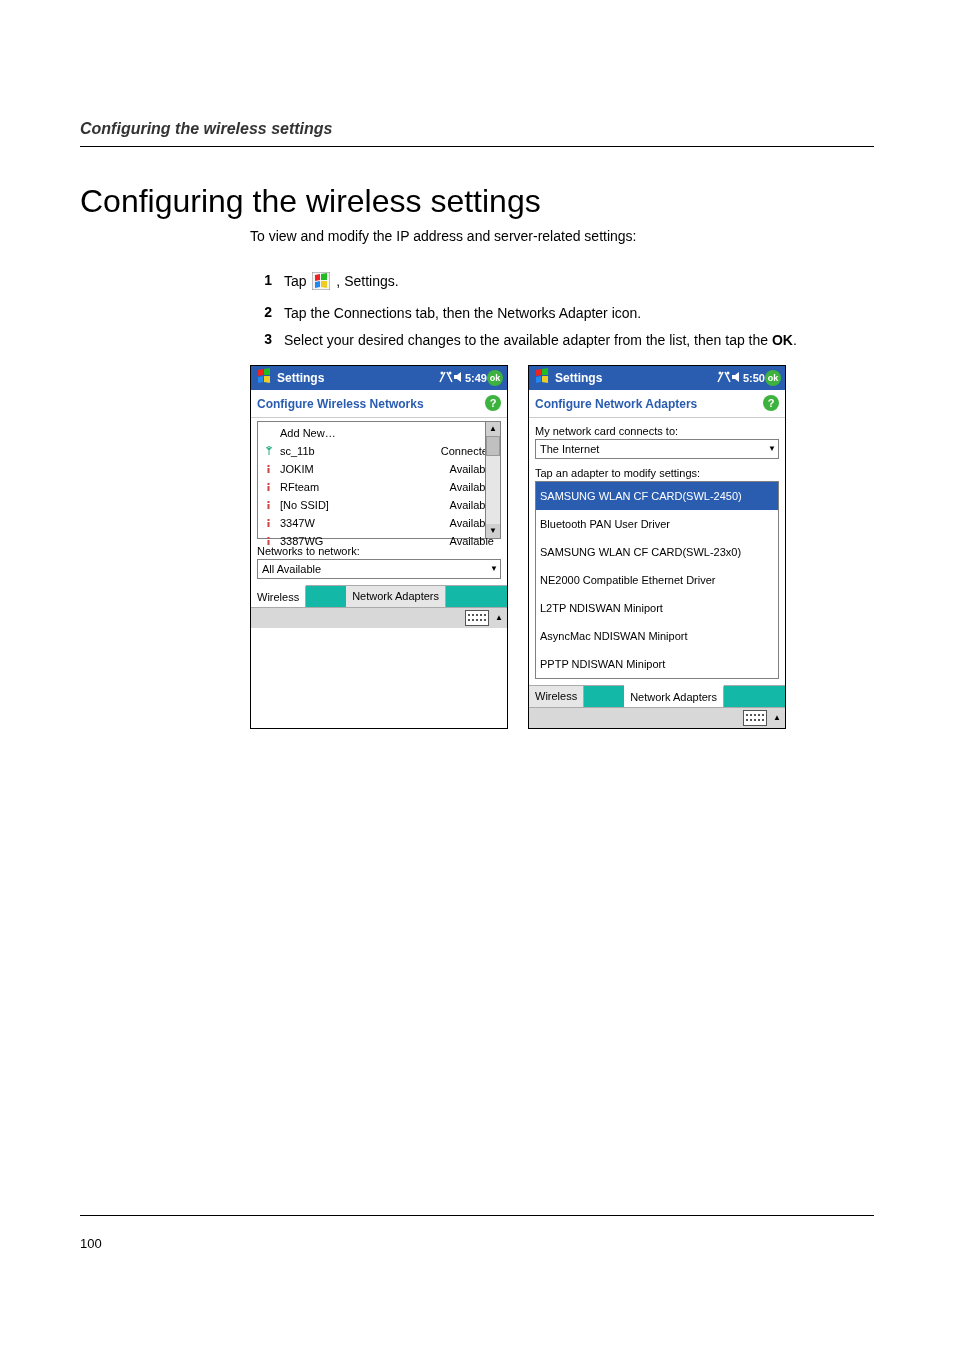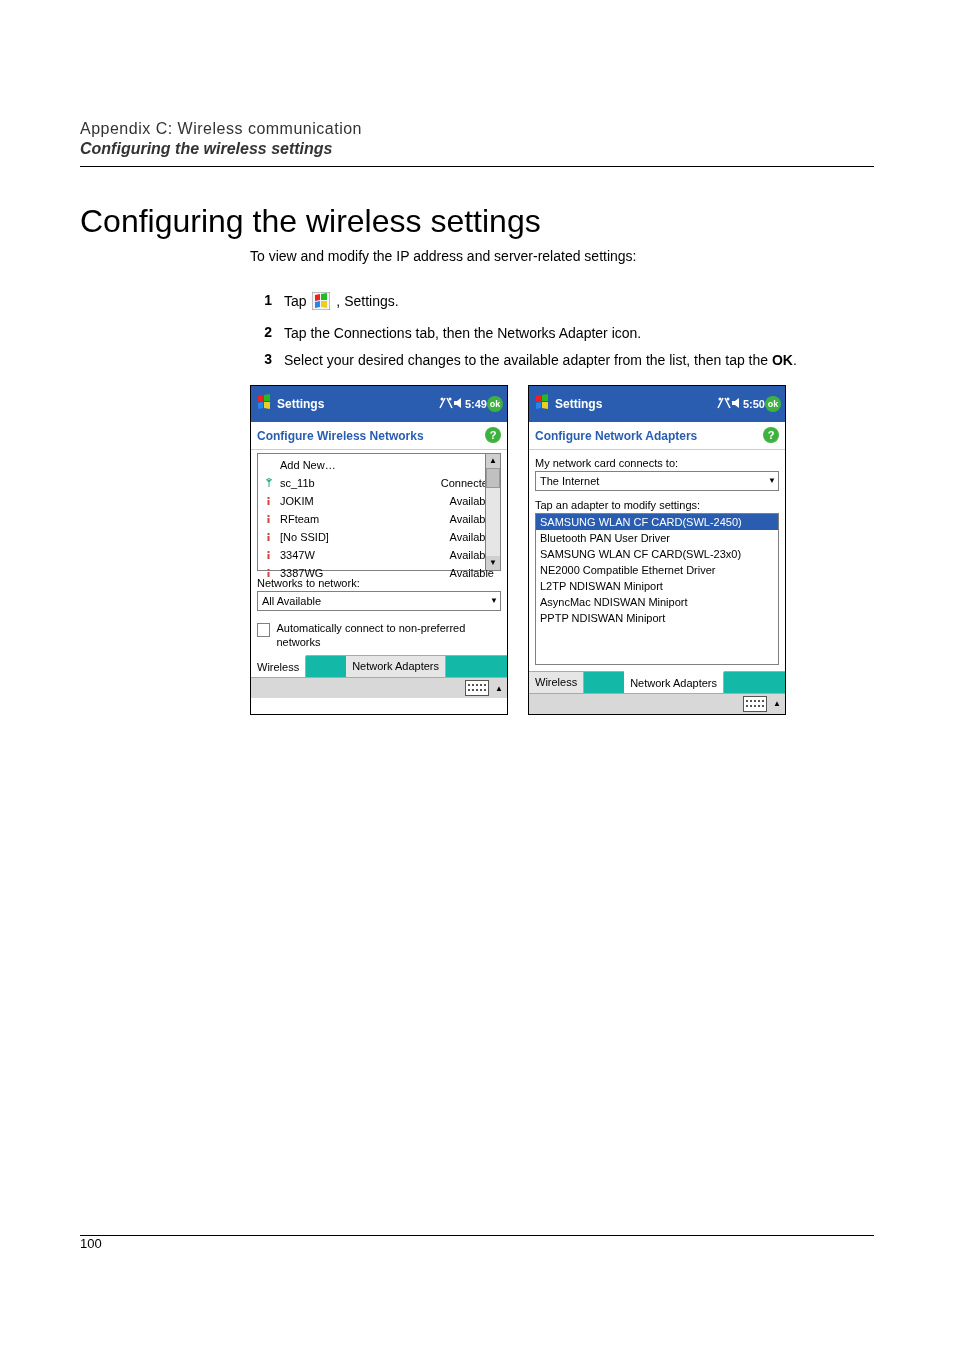--- a/index.html
+++ b/index.html
@@ -82,21 +82,21 @@
   .ppc {
     width: 256px;
     border: 1px solid #000;
     font-family: Tahoma, Arial, sans-serif;
     font-size: 11px;
     background: #fff;
   }
   .ppc-titlebar {
     background: #2a5db0;
     color: #fff;
-    height: 36px;
+    height: 24px;
     display: flex;
     align-items: center;
     padding: 0 4px;
     font-weight: 700;
     font-size: 12px;
     gap: 4px;
   }
   .ppc-titlebar .title-text { flex: 1; }
   .ppc-titlebar .tray { display: flex; align-items: center; font-size: 11px; }
   .ok-badge {
@@ -169,42 +169,41 @@
   .kbd-icon::before, .kbd-icon::after {
     content: ""; position: absolute; left: 2px; right: 2px; top: 3px; height: 2px;
     background: repeating-linear-gradient(90deg,#555 0 2px,transparent 2px 4px);
   }
   .kbd-icon::after { top: 8px; }
   .up-caret { font-size: 8px; color: #000; }
 
   .adapters-list {
     border: 1px solid #808080; min-height: 150px; background: #fff;
   }
-  .adapters-list .item { padding: 2px 4px; }
+  .adapters-list .item { padding: 8px 4px; }
   .adapters-list .item.selected { background: #2a5db0; color: #fff; }
 
   .footer-area {
     position: absolute;
     bottom: 100px;
     left: 80px;
     right: 80px;
     border-top: 1px solid #000;
-    padding-top: 0;
+    padding-top: 20px;
     font-size: 13px;
   }
   svg.start-flag { width:18px; height:18px; }
   svg.conn-icon { width:14px; height:12px; }
   svg.vol-icon { width:12px; height:12px; }
   svg.antenna { width:10px; height:10px; }
 </style>
 </head>
 <body>
 
 <div class="page">
-  <div class="running-head">Appendix C: Wireless communication</div>
   <div class="running-sub">Configuring the wireless settings</div>
   <hr class="hr">
 
   <h1 class="section-title">Configuring the wireless settings</h1>
 
   <div class="indent-block">
     <div class="intro">To view and modify the IP address and server-related settings:</div>
 
     <ol class="steps">
       <li>
@@ -346,24 +345,20 @@
               <div class="sb-btn">▼</div>
             </div>
           </div>
 
           <div class="label">Networks to network:</div>
           <div class="combo">
             <span>All Available</span>
             <span class="caret">▼</span>
           </div>
 
-          <div class="checkbox-row">
-            <span class="checkbox-box"></span>
-            <span class="checkbox-text">Automatically connect to non-preferred networks</span>
-          </div>
         </div>
         <div class="ppc-tabs">
           <div class="ppc-tab active">Wireless</div>
           <div class="ppc-tab">Network Adapters</div>
         </div>
         <div class="ppc-bottombar">
           <span class="kbd-icon"></span>
           <span class="up-caret">▲</span>
         </div>
       </div>

